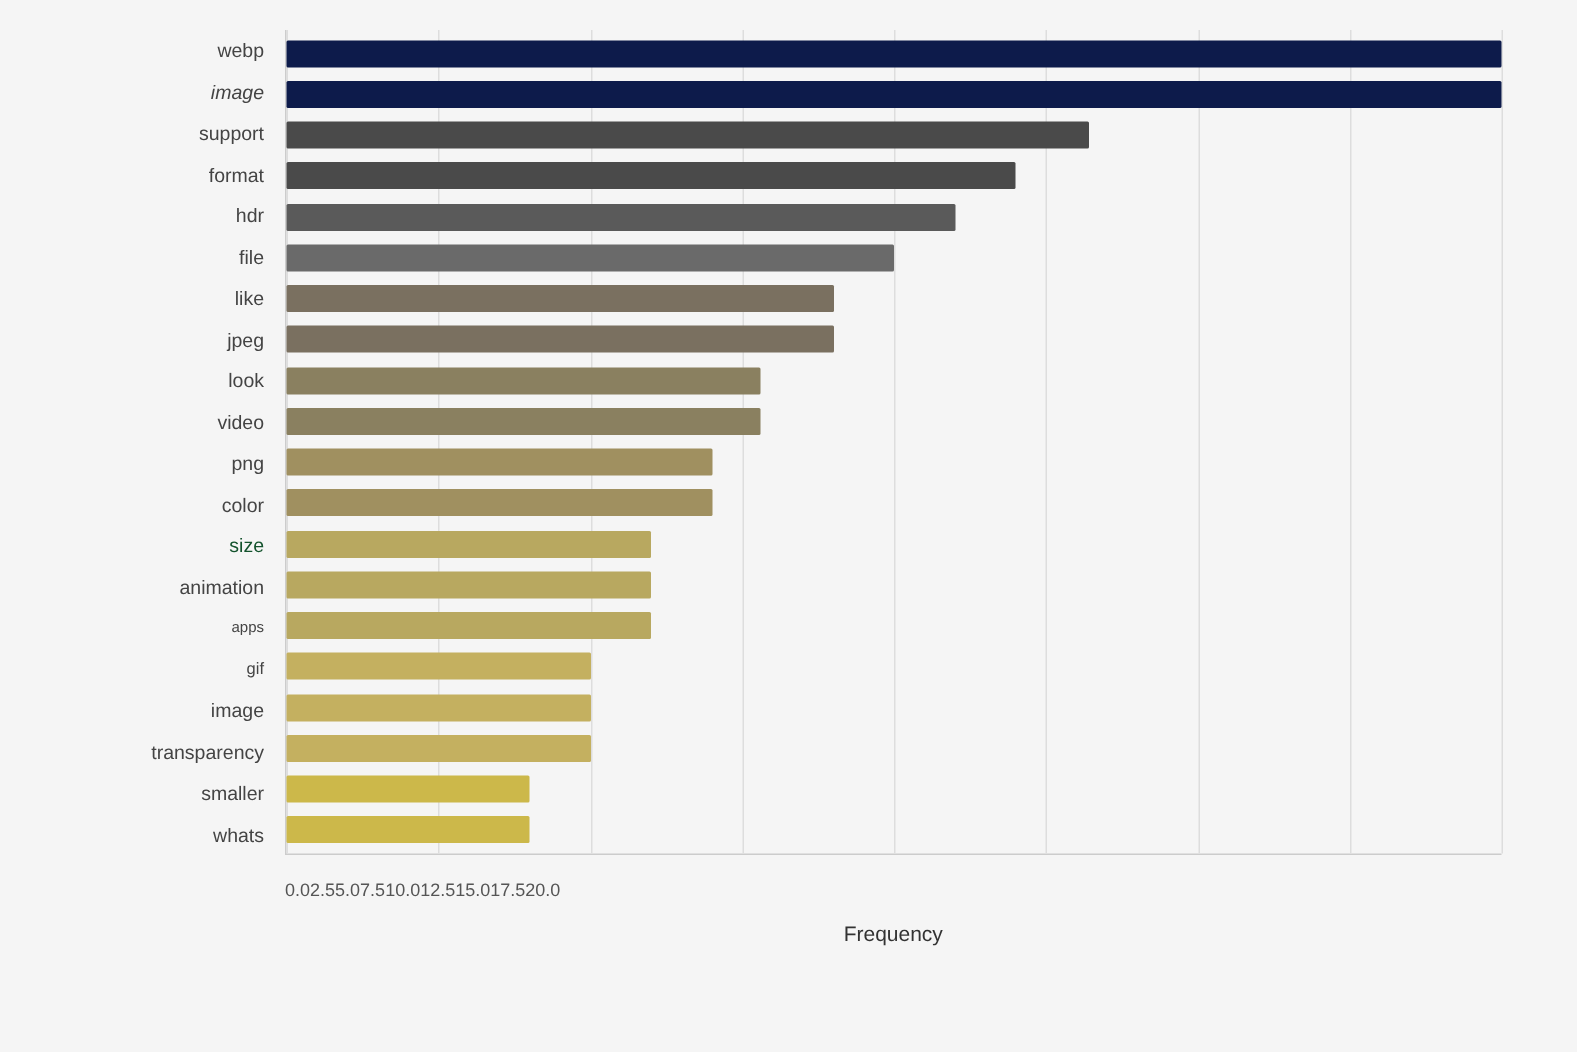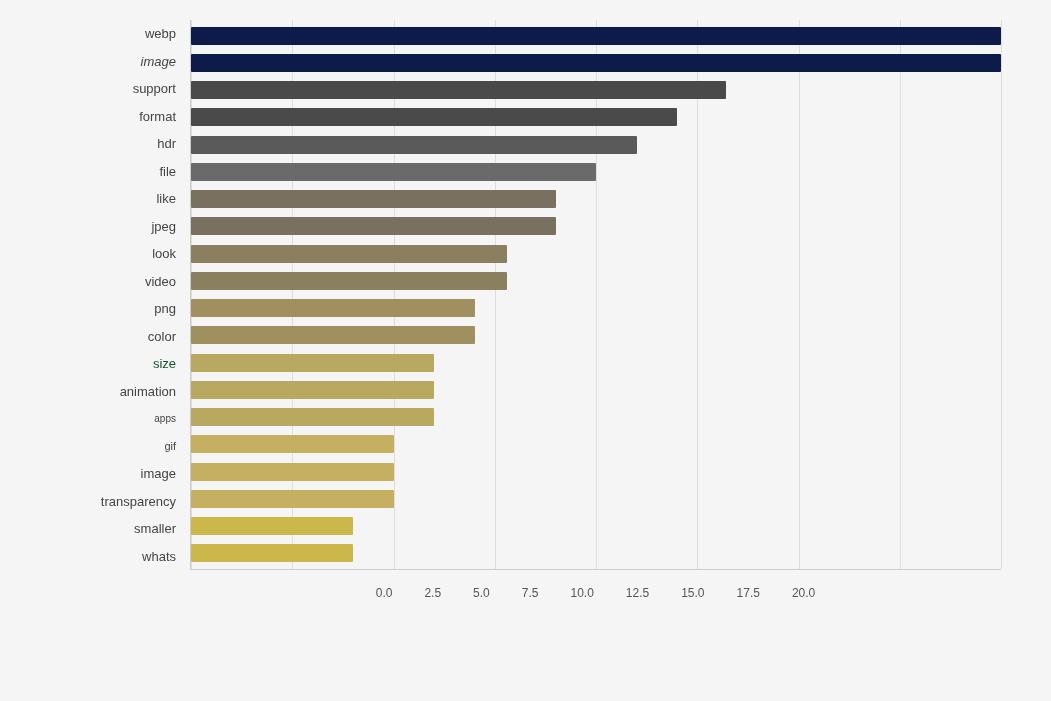--- a/index.html
+++ b/index.html
@@ -127,26 +127,27 @@
           </div>
           <div style="display: flex; align-items: center; flex: 1 1 0%;">
             <div style="height: 18px; width: 20%; background: rgb(204, 184, 74); border-radius: 1px;"></div>
           </div>
           <div style="display: flex; align-items: center; flex: 1 1 0%;">
             <div style="height: 18px; width: 20%; background: rgb(204, 184, 74); border-radius: 1px;"></div>
           </div>
         </div>
     </div>
 
-    <div id="x-ticks" style="position:absolute; bottom:0; left:90px; right:10px; display:flex; justify-content:center;gap:32px;">
+    <div id="x-ticks" style="position:absolute; bottom:0; left:90px; right:10px; display:flex; justify-content:flex-start;">
         <span style="font-size: 12px; color: rgb(85, 85, 85); text-align: center;">0.0</span>
         <span style="font-size: 12px; color: rgb(85, 85, 85); text-align: center;">2.5</span>
         <span style="font-size: 12px; color: rgb(85, 85, 85); text-align: center;">5.0</span>
         <span style="font-size: 12px; color: rgb(85, 85, 85); text-align: center;">7.5</span>
         <span style="font-size: 12px; color: rgb(85, 85, 85); text-align: center;">10.0</span>
         <span style="font-size: 12px; color: rgb(85, 85, 85); text-align: center;">12.5</span>
         <span style="font-size: 12px; color: rgb(85, 85, 85); text-align: center;">15.0</span>
         <span style="font-size: 12px; color: rgb(85, 85, 85); text-align: center;">17.5</span>
         <span style="font-size: 12px; color: rgb(85, 85, 85); text-align: center;">20.0</span>
       </div>
 
+    <div style="position:absolute; bottom:-30px; left:90px; right:10px; text-align:center; font-size:14px; color:#333;">Frequency</div>
   </div>
 </div>
 
 </body></html>

